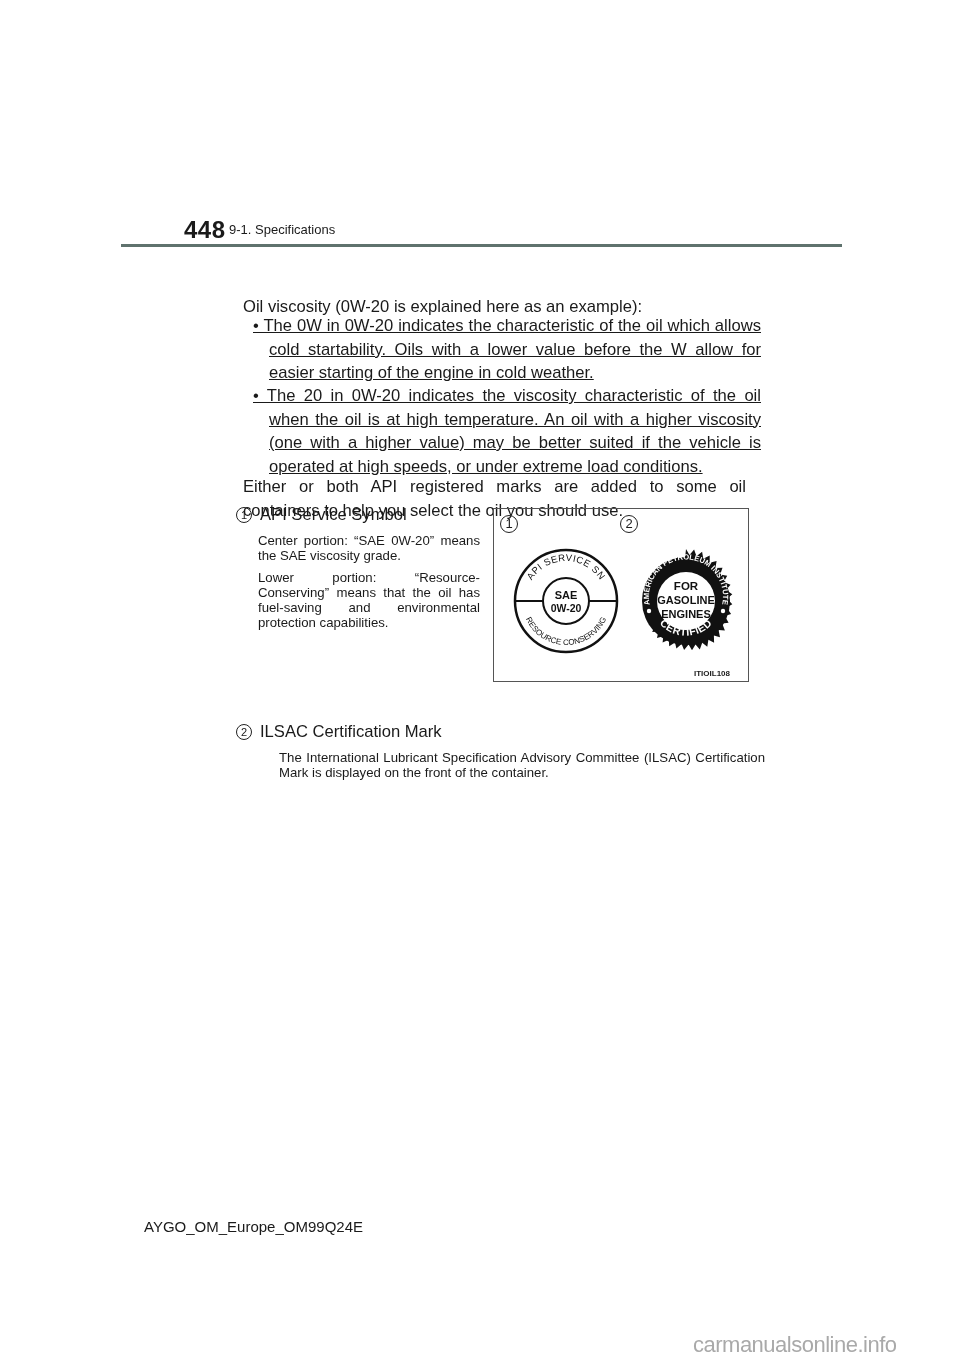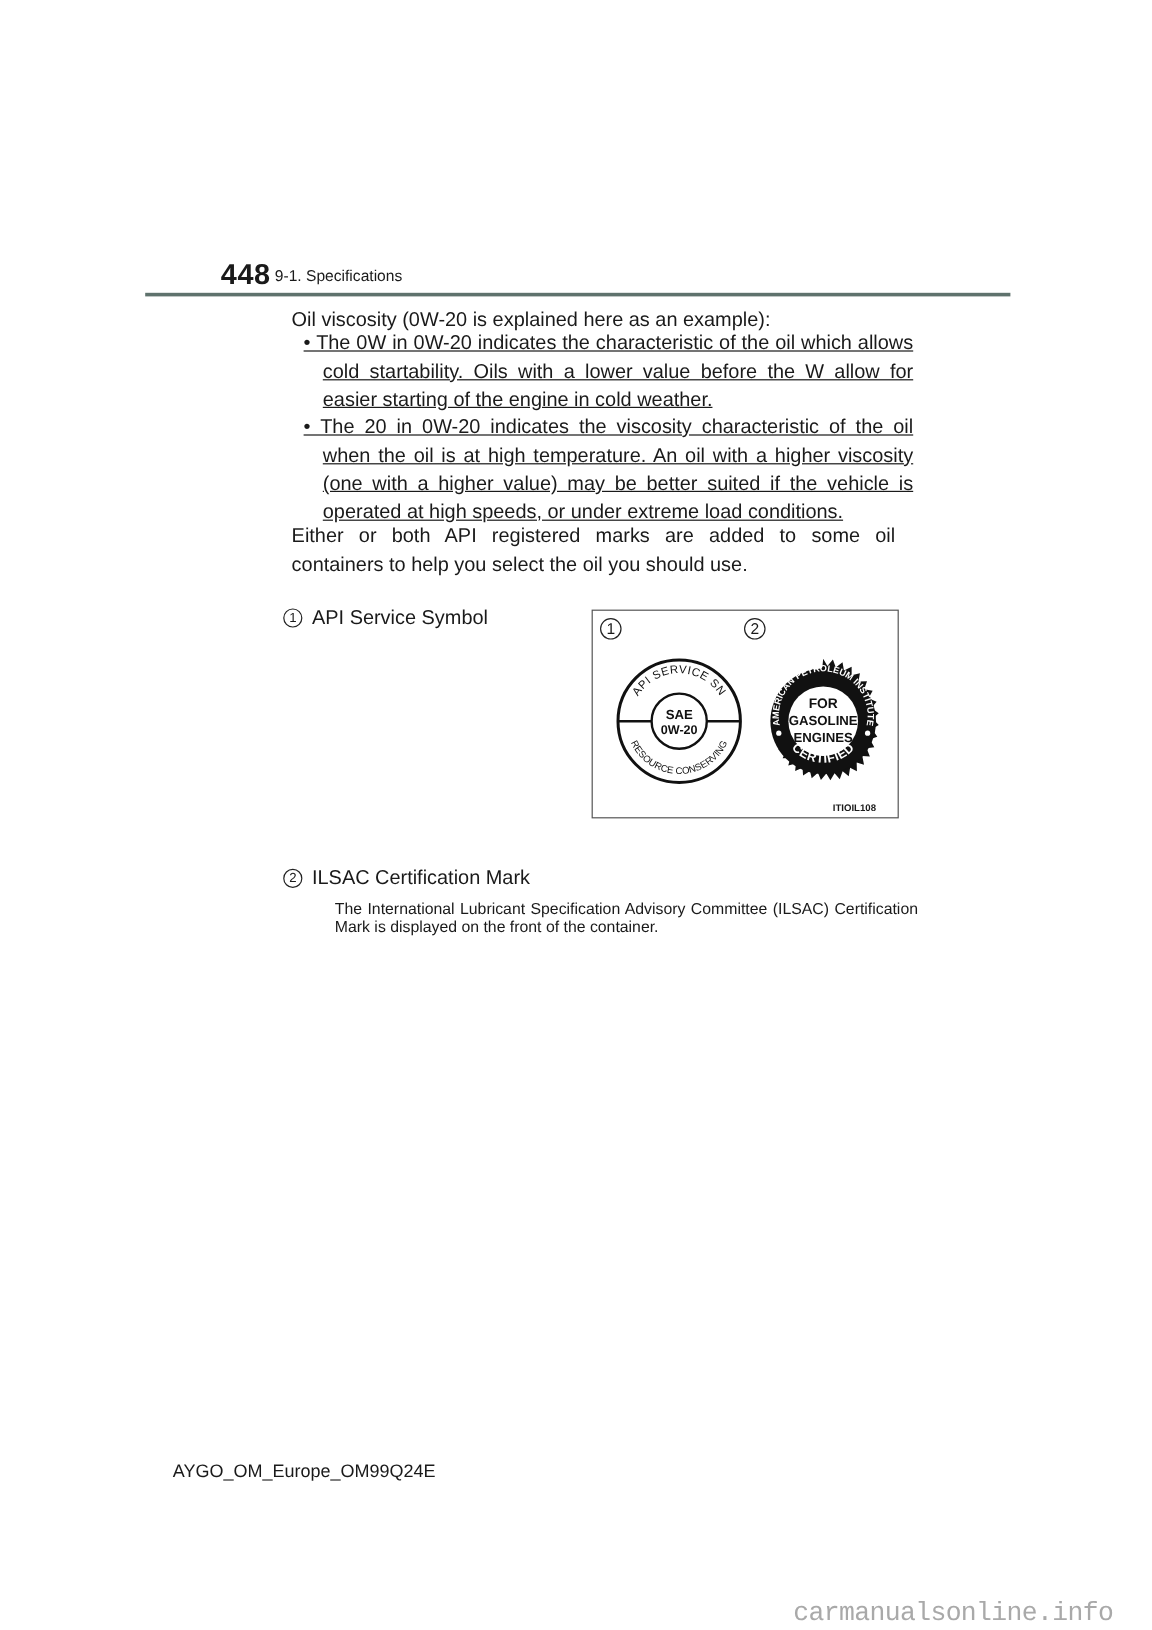--- a/index.html
+++ b/index.html
@@ -2,42 +2,42 @@
 <html><head>
 <meta charset="utf-8">
 <style>
   html, body { margin: 0; padding: 0; background: #ffffff; }
   body { width: 960px; height: 1358px; position: relative; overflow: hidden;
          font-family: "Liberation Sans", sans-serif; color: #1a1a1a; }
   .abs { position: absolute; }
   .page-num { left: 184px; top: 216px; font-size: 24px; font-weight: bold; letter-spacing: 0.5px; }
   .section { left: 229px; top: 222px; font-size: 13px; }
   .rule { left: 121px; top: 244px; width: 721px; height: 3px; background: #5f726d; }
-  .body-text { font-size: 16.6px; line-height: 23.5px; }
+  .body-text { font-size: 16.6px; line-height: 23.5px; margin-top: 40px; }
   .p-intro { left: 243px; top: 255px; width: 505px; }
   .bullet { left: 253px; width: 492px; text-align: justify; padding-left: 16px; text-indent: -16px; text-decoration: underline; }
   .b1 { top: 274px; }
   .b2 { top: 344px; }
   .p-how { left: 243px; top: 435px; width: 503px; text-align: justify; }
   .item-head { font-size: 16.6px; display: flex; align-items: center; }
   .circ { display: inline-block; width: 14px; height: 14px; border: 1px solid #222; border-radius: 50%;
           font-size: 11px; line-height: 14px; text-align: center; margin-right: 8px; }
   .h1 { left: 236px; top: 505px; }
   .h2 { left: 236px; top: 722px; }
   .small { font-size: 13.2px; line-height: 15px; text-align: justify; }
   .d1 { left: 258px; top: 533px; width: 222px; }
   .d1 p { margin: 0 0 7px 0; }
   .d2 { left: 258px; top: 750px; width: 486px; margin-left: 21px; }
   .figure { left: 493px; top: 508px; width: 256px; height: 174px; border: 1px solid #555; box-sizing: border-box; }
   .fig-c1 { left: 6px; top: 6px; }
   .fig-c2 { left: 126px; top: 6px; }
   .fig-c { width: 16px; height: 16px; font-size: 13px; line-height: 16px; border: 1px solid #222; border-radius: 50%; text-align: center; position: absolute; }
   .fig-code { right: 18px; bottom: 3px; font-size: 8px; font-weight: bold; position: absolute; }
   .footer { left: 144px; top: 1218px; font-size: 15px; }
-  .watermark { left: 661px; top: 1332px; font-size: 22px; color: #a9a9a9; letter-spacing: -0.5px; font-family: Liberation Mono, monospace; }
+  .watermark { left: 693px; top: 1332px; font-size: 22px; color: #a9a9a9; letter-spacing: -0.5px; }
 </style>
 </head>
 <body>
 
 <div class="abs page-num">448</div>
 <div class="abs section">9-1. Specifications</div>
 <div class="abs rule"></div>
 
 <div class="abs body-text p-intro">Oil viscosity (0W-20 is explained here as an example):</div>
 <div class="abs body-text bullet b1">• The 0W in 0W-20 indicates the characteristic of the oil which allows cold startability. Oils with a lower value before the W allow for easier starting of the engine in cold weather.</div>
@@ -45,20 +45,22 @@
 
 <div class="abs body-text p-how">
   <div>Either or both API registered marks are added to some oil containers to help you select the oil you should use.</div>
 </div>
 
 <div class="abs item-head h1">
   <span class="circ">1</span>
   <span>API Service Symbol</span>
 </div>
 <div class="abs small d1">
+  <p>Center portion: “SAE 0W-20” means the SAE viscosity grade.</p>
+  <p>Lower portion: “Resource-Conserving” means that the oil has fuel-saving and environmental protection capabilities.</p>
 </div>
 
 <div class="abs figure">
   <span class="fig-c fig-c1">1</span>
   <span class="fig-c fig-c2">2</span>
 
   <svg style="position:absolute;left:18px;top:38px" width="108" height="108" viewBox="0 0 108 108">
     <defs>
       <path id="apiTop" d="M 14 54 A 40 40 0 0 1 94 54"></path>
       <path id="apiBot" d="M 10 54 A 44 44 0 0 0 98 54"></path>

